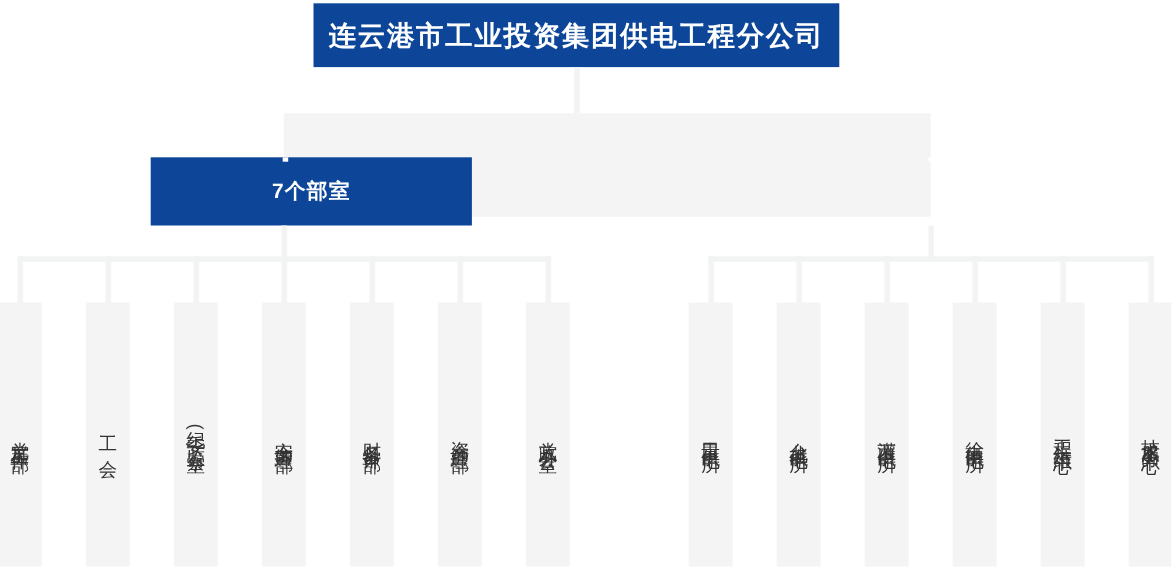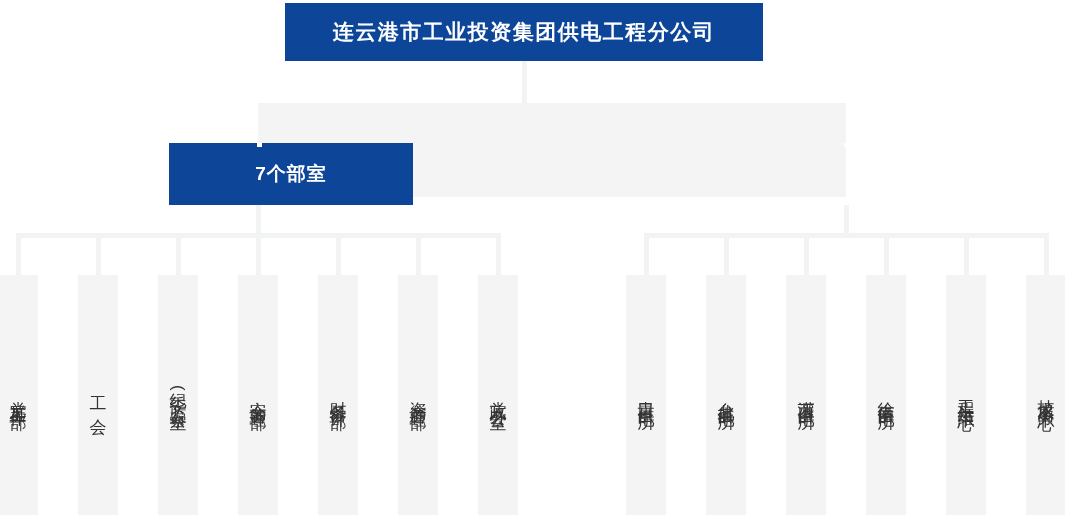--- a/index.html
+++ b/index.html
@@ -10,21 +10,21 @@
     overflow:hidden;
     font-family:"Liberation Sans","DejaVu Sans",sans-serif;
   }
   .node{
     position:absolute;
     background:#0d4699;
     color:#ffffff;
     display:flex;align-items:center;justify-content:center;
     box-sizing:border-box;
   }
-  .root-node{font-size:21px;font-weight:bold;letter-spacing:1.5px;}
+  .root-node{font-size:25px;font-weight:bold;letter-spacing:1.5px;}
   .group-node{font-size:19px;font-weight:bold;letter-spacing:1px;}
   .band{
     position:absolute;
     background:#f4f4f5;
   }
   .line{
     position:absolute;
     background:#f2f3f3;
   }
   .notch{
@@ -52,21 +52,21 @@
 <div class="org">
 
   <div class="node root-node" style="left:285px;top:3px;width:478px;height:58px;">
     <span>连云港市工业投资集团供电工程分公司</span>
   </div>
 
   <div class="line" style="left:522px;top:61px;width:5px;height:42px;"></div>
 
   <div class="band" style="left:258px;top:103px;width:588px;height:94px;"></div>
 
-  <div class="node group-node" style="left:137px;top:143px;width:244px;height:62px;margin-left:32px;">
+  <div class="node group-node" style="left:137px;top:143px;width:292px;height:62px;">
     <span>7个部室</span>
   </div>
 
   <div class="notch" style="left:257px;top:143px;width:5px;height:4px;"></div>
   <div class="notch" style="left:844px;top:143px;width:5px;height:4px;"></div>
 
   <div class="line" style="left:256px;top:205px;width:5px;height:33px;"></div>
   <div class="line" style="left:844px;top:205px;width:5px;height:33px;"></div>
 
   <div class="line" style="left:16px;top:233px;width:485px;height:5px;"></div>

